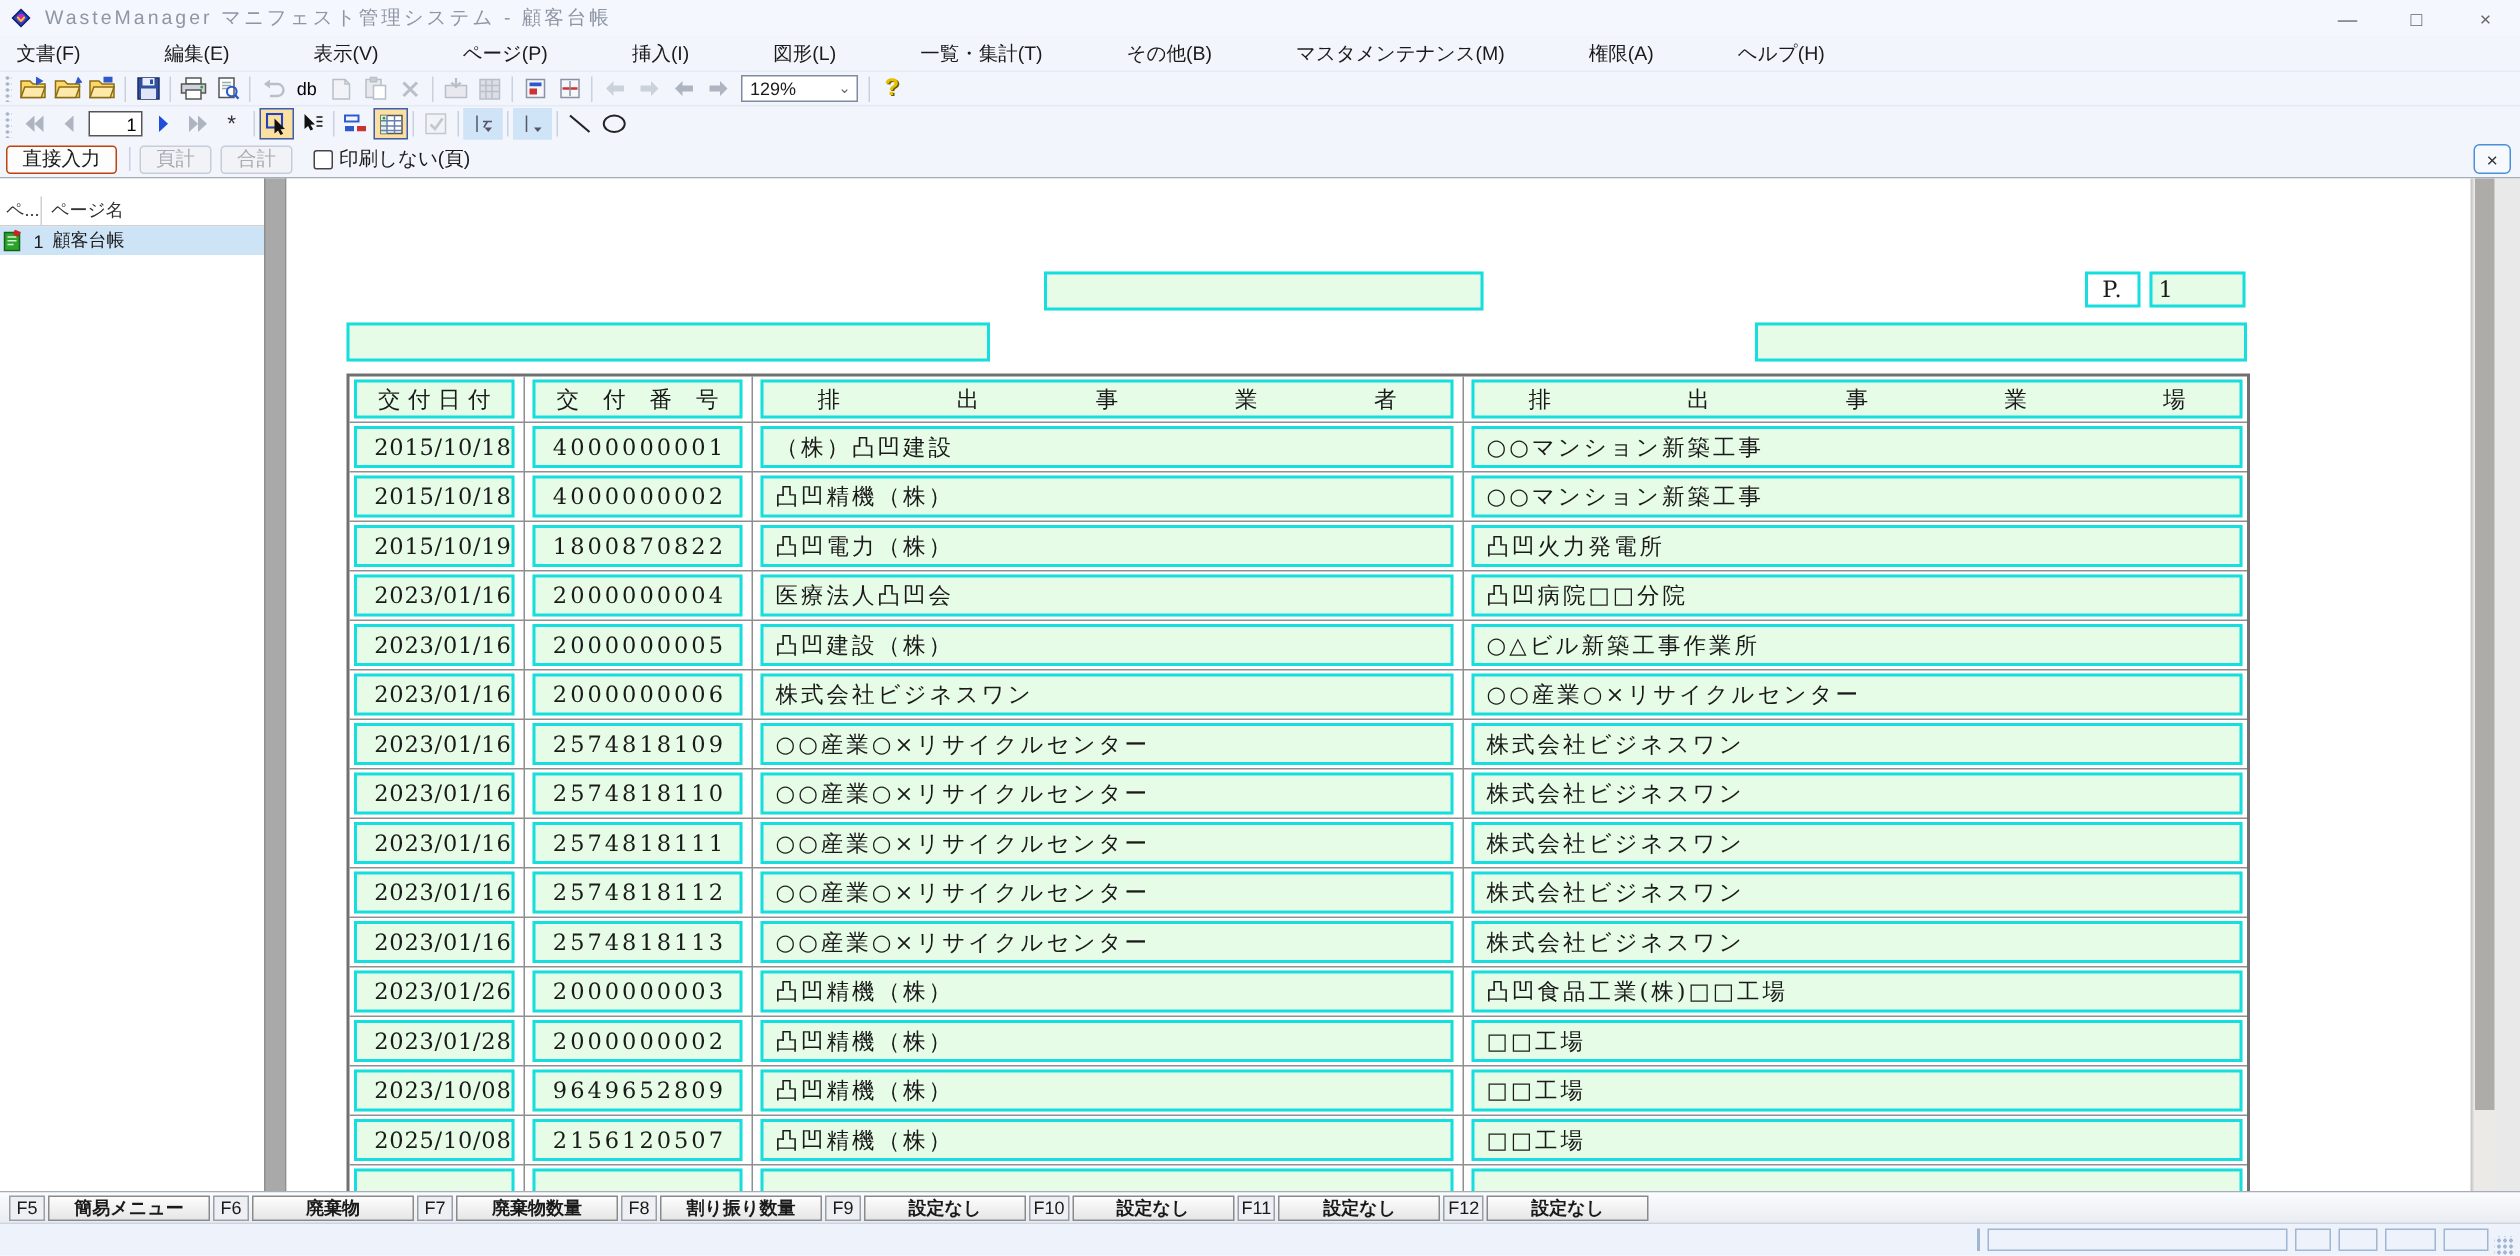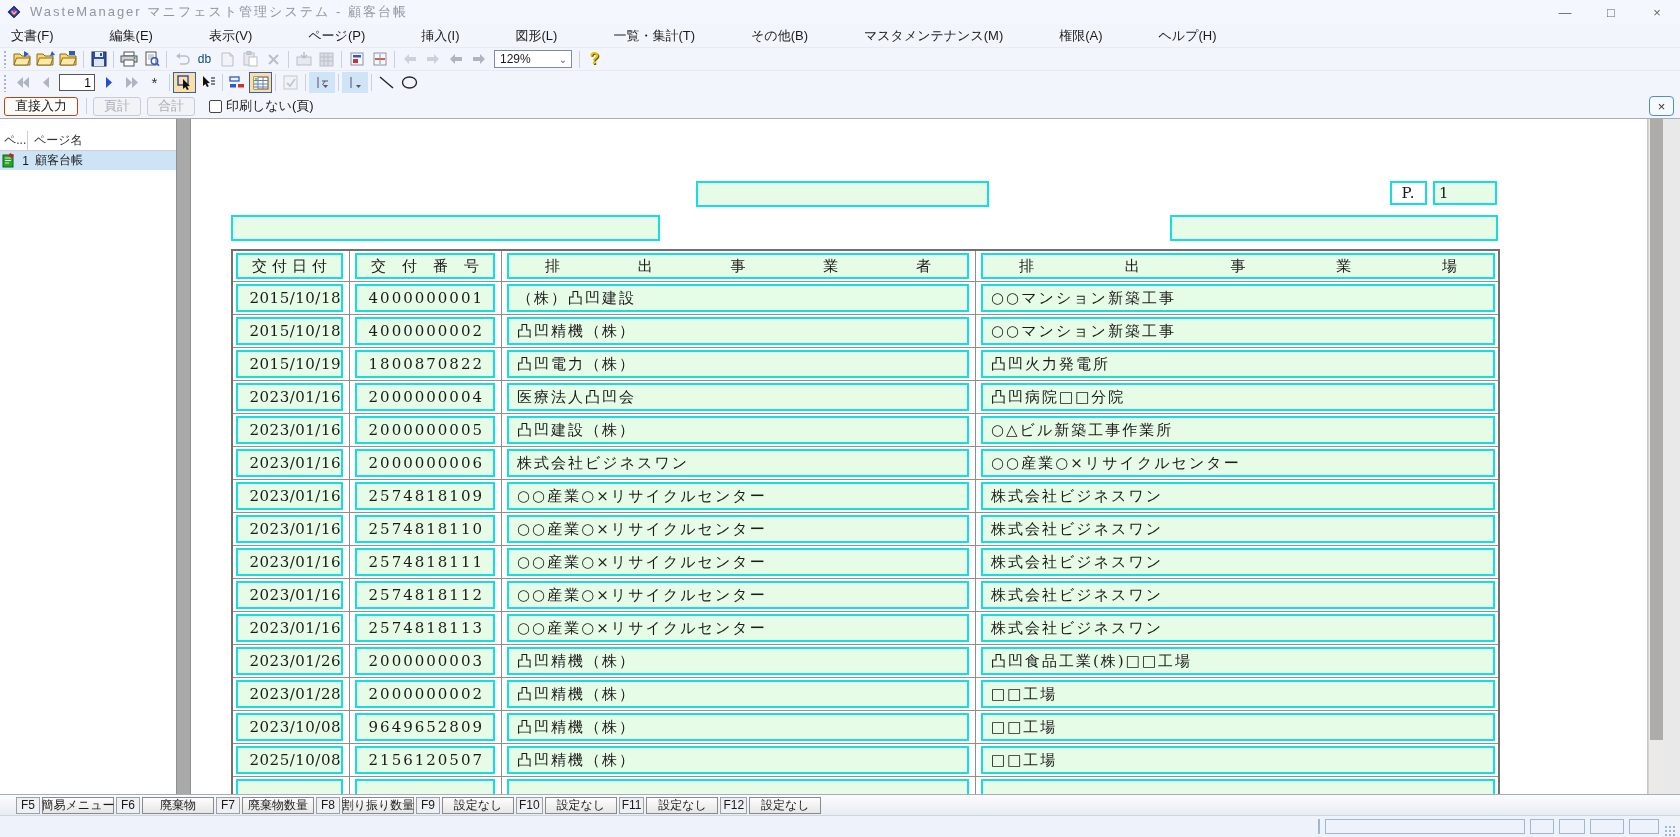--- a/index.html
+++ b/index.html
@@ -18,21 +18,21 @@
   .menubar { height:23px; display:flex; align-items:center; background:#f2f5fb; padding-left:2px; flex:0 0 auto;gap:38px; }
   .menu-item { padding:0 9px; height:21px; display:flex; align-items:center; white-space:nowrap; }
 
   
   .toolbar { height:23px; display:flex; align-items:center; background:#f2f5fb; padding-left:2px; flex:0 0 auto; border-top:1px solid #e6eaf3; }
   .toolbar2 { height:24px; }
   .grip { width:5px; height:18px; margin:0 3px 0 1px; background-image:radial-gradient(#a7b2c6 1px, transparent 1.2px); background-size:4px 4px; }
   .tsep { width:1px; height:17px; background:#c9d1de; margin:0 3px; }
   .tbtn { width:23px; height:21px; display:flex; align-items:center; justify-content:center; flex:0 0 auto; }
   .tbtn svg { display:block; }
-  .gray-glyph { color:#0c4a6e; font-size:12px; }
+  .gray-glyph { color:#000000; font-size:12px; }
   .combo { width:78px; height:18px; border:1px solid #7f8c9f; background:#fff; display:flex; align-items:center; margin:0 4px;gap:20px; }
   .combo .val { flex:1; padding-left:5px; font-size:12px; }
   .combo .caret { width:16px; text-align:center; color:#667; font-size:10px; }
   .help-glyph { color:#e5c100; font-weight:bold; font-size:16px; text-shadow:1px 1px 0 #6b5900; }
   .page-input { width:36px; height:17px; border:1px solid #555; background:#fff; text-align:right; font-size:12px; padding:0 3px 0 0; margin:0 2px; font-family:"Liberation Sans",sans-serif; }
   .tool-active { background:#fbe0a2; border:1px solid #3b5fae; }
   .tool-blue { background:#cfe4f7; border:1px solid #cfe4f7; width:26px; }
   .asterisk { font-size:15px; color:#333; }
 
   
@@ -72,24 +72,24 @@
   .cell { flex:1; height:28px; background:#e7fce7; border:2px solid #17dede; display:flex; align-items:center; font-size:15px; min-width:0; overflow:hidden; white-space:nowrap; }
   .thead .cell { height:26px; }
   .c-head { justify-content:space-between; padding:0 14px; }
   .c-head.h-wide { padding:0 36px; }
   .c-date { justify-content:flex-end; letter-spacing:0.5px; }
   .c-num { justify-content:flex-end; padding-right:9px; letter-spacing:2px; }
   .c-co, .c-site { justify-content:flex-start; padding-left:8px; letter-spacing:2px; }
   .vline { position:absolute; top:0; bottom:0; width:1px; background:#8f8f8f; }
 
   
-  .fnbar { height:21px; flex:0 0 auto; background:linear-gradient(#fbfcfe,#e9ecf2); border-bottom:1px solid #cfd4dc; display:flex; align-items:center; padding-left:16px; }
+  .fnbar { height:21px; flex:0 0 auto; background:linear-gradient(#fbfcfe,#e9ecf2); border-bottom:1px solid #cfd4dc; display:flex; align-items:center; padding-left:6px; }
   .fgroup { display:flex; align-items:center; margin-right:2px; }
   .fkey { height:17px; min-width:24px; display:flex; align-items:center; justify-content:center; font-size:12px; border:1px solid #9aa0a8; background:#eef0f3; padding:0 2px; }
-  .fbtn { height:17px; width:72px; display:flex; align-items:center; justify-content:center; font-size:12px; border:1px solid #8a8a8a; background:linear-gradient(#fdfdfd,#e6e6e6); margin-left:2px; white-space:nowrap; }
+  .fbtn { height:17px; width:108px; display:flex; align-items:center; justify-content:center; font-size:12px; border:1px solid #8a8a8a; background:linear-gradient(#fdfdfd,#e6e6e6); margin-left:2px; white-space:nowrap;font-weight:bold; }
 
   
   .statusbar { height:21px; flex:0 0 auto; background:#eef2fa; display:flex; align-items:center; padding:0 4px 0 8px; }
   .spanel { height:15px; border:1px solid #9fb6d4; margin-left:5px; }
   .sgrip { width:13px; height:13px; margin-left:4px; background-image:radial-gradient(#9fb6d4 1.2px, transparent 1.4px); background-size:4px 4px; background-position:bottom right; align-self:flex-end; }
 </style>
 </head>
 <body>
 
 <div class="window">

